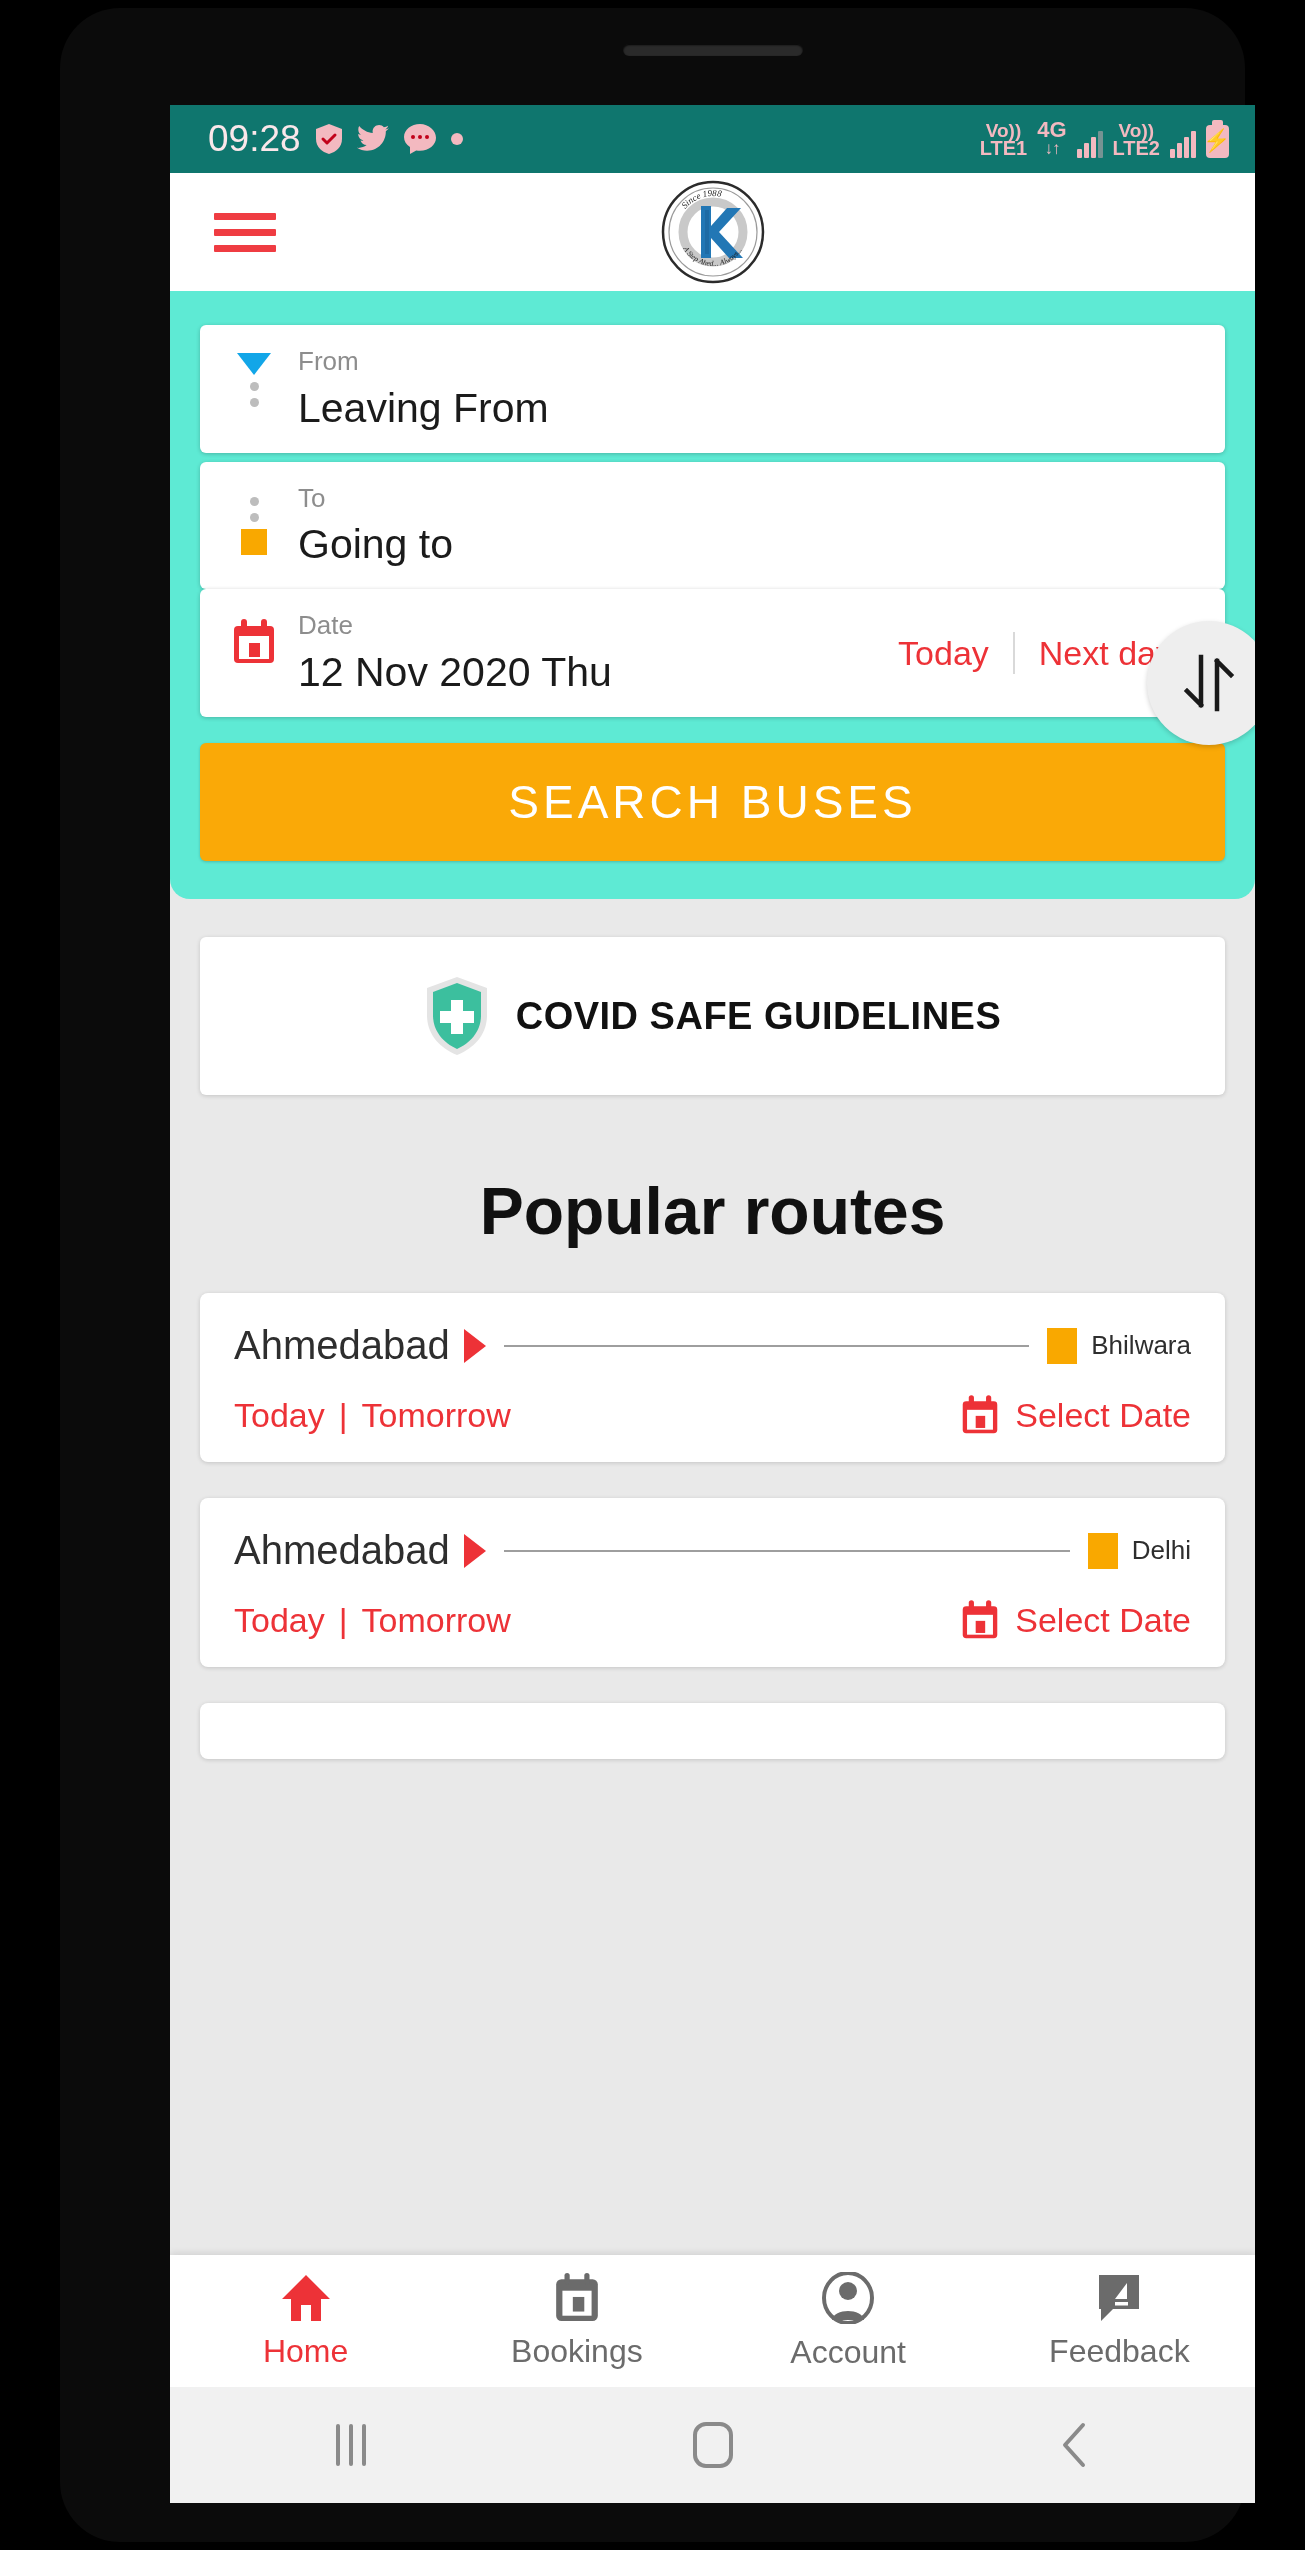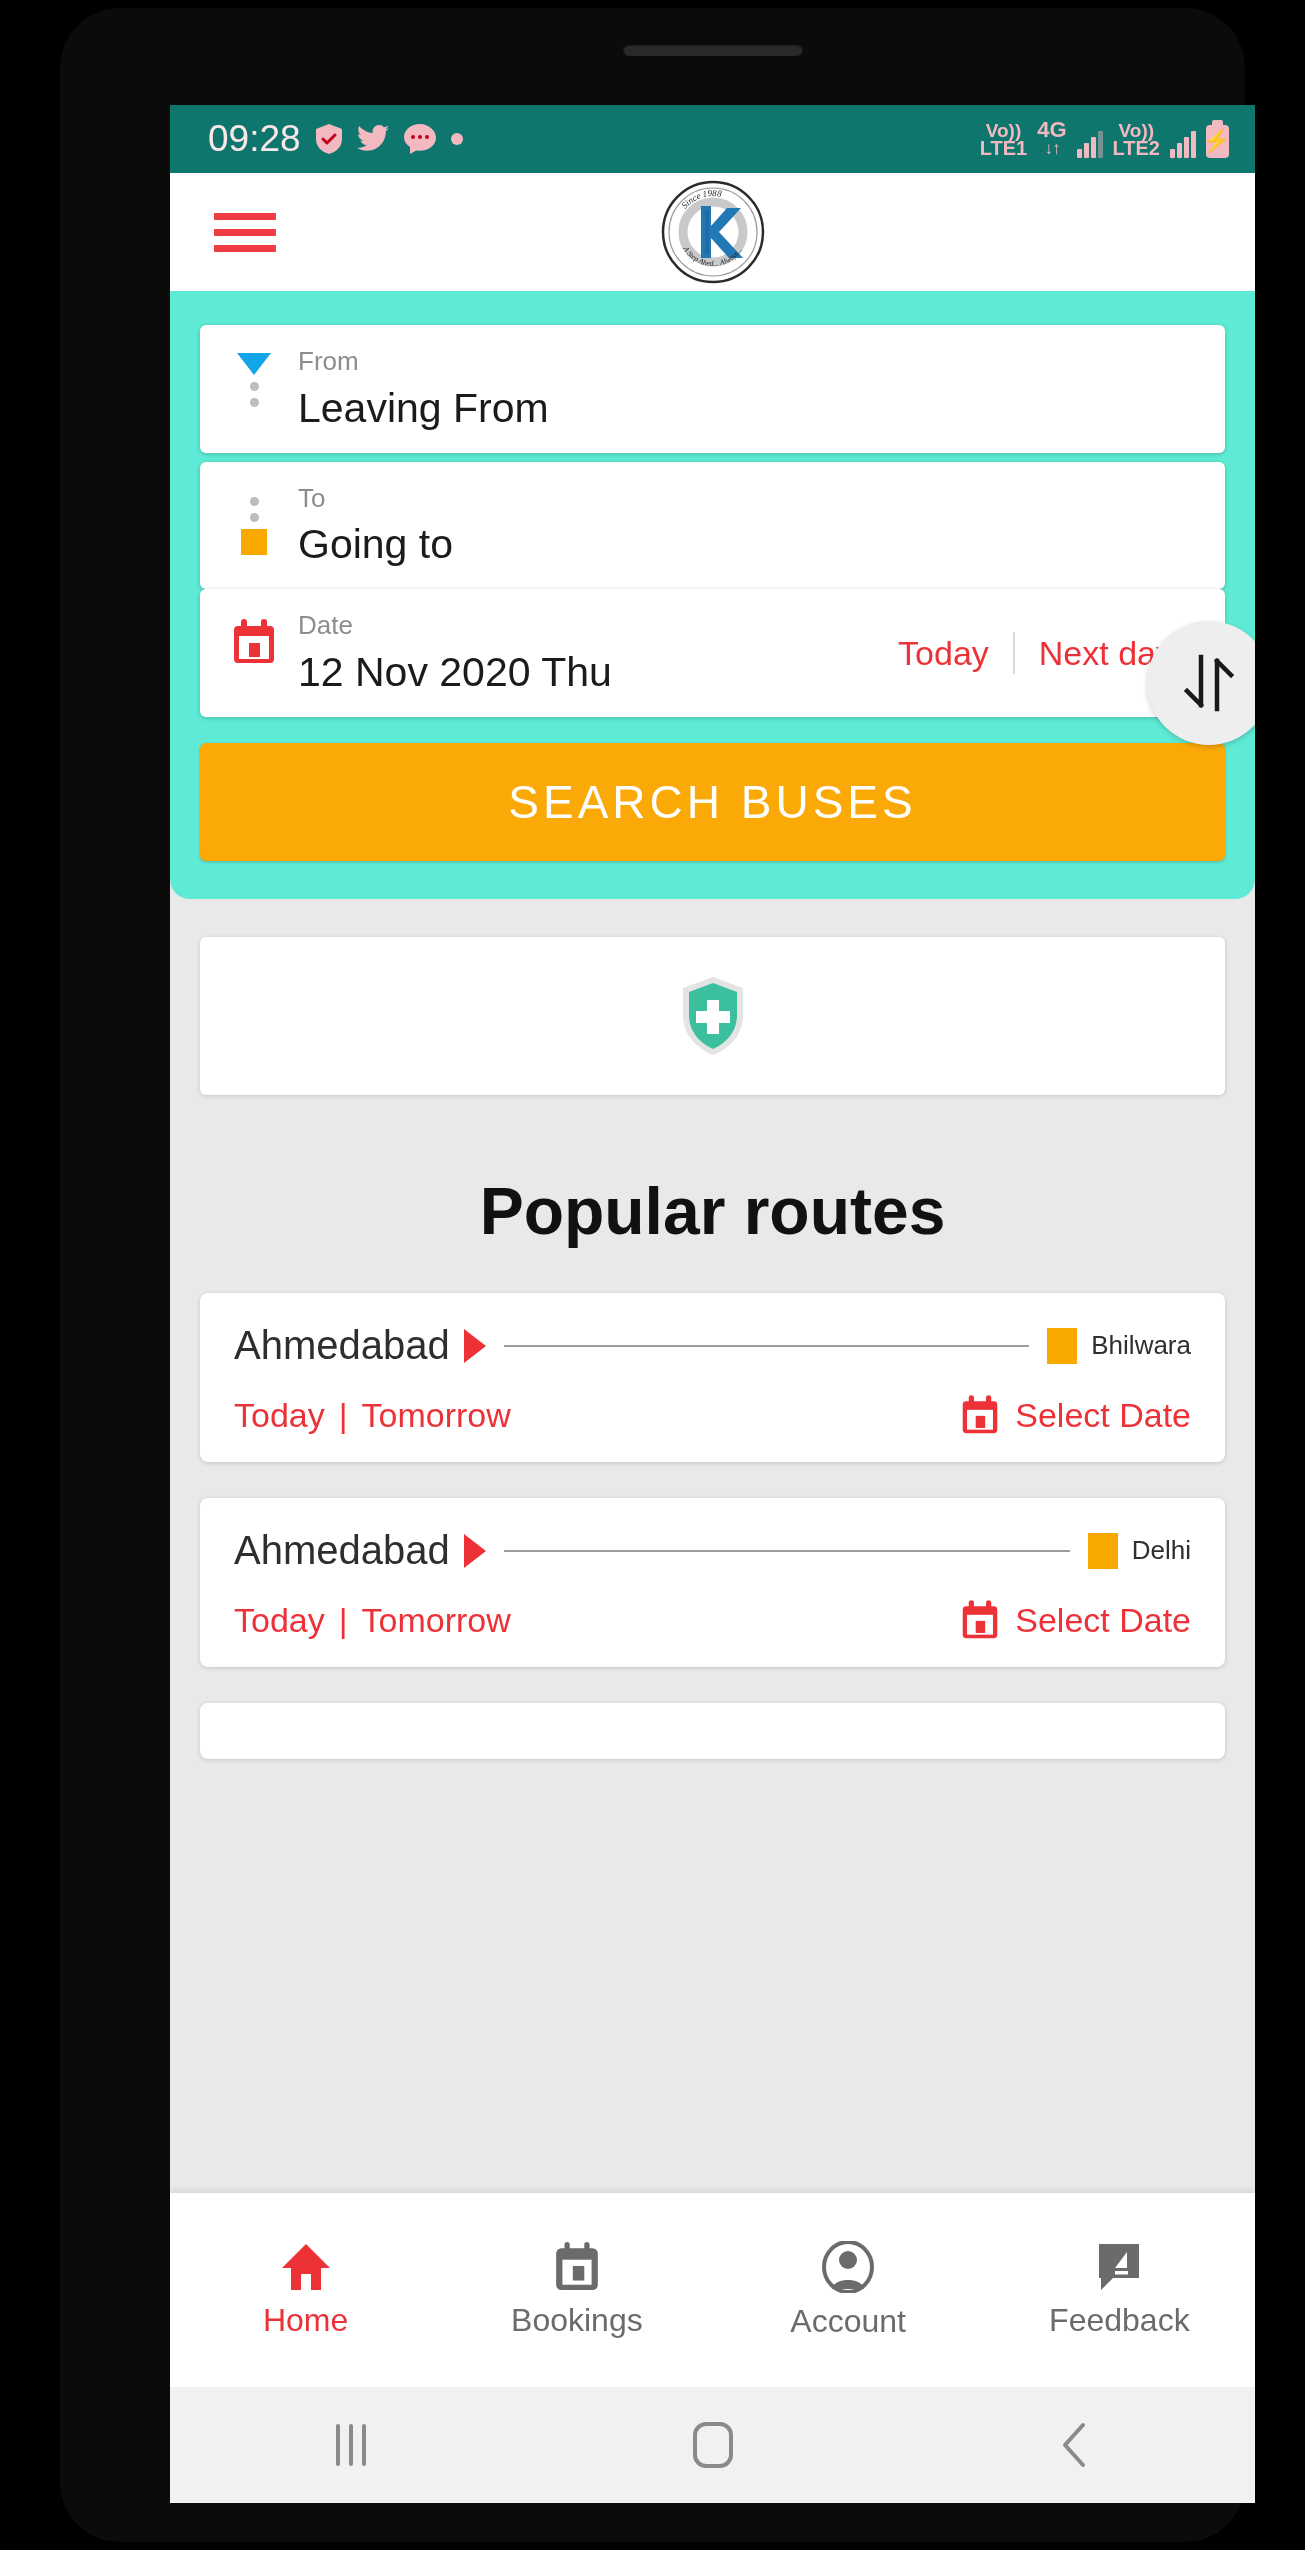--- a/index.html
+++ b/index.html
@@ -200,21 +200,21 @@
     display: flex; align-items: center; margin-top: 26px;
   }
   .rb-left { display: flex; align-items: center; color: #ed3237; font-size: 34px; }
   .rb-left .sep { margin: 0 14px; color: #ed3237; }
   .rb-right { margin-left: auto; display: flex; align-items: center; gap: 16px; }
   .rb-right .sel { color: #ed3237; font-size: 34px; }
 
   
   #bottom-nav {
     position: absolute; left: 0; bottom: 116px;
-    width: 100%; height: 194px;
+    width: 100%; height: 132px;
     background: #fff;
     box-shadow: 0 -2px 7px rgba(0,0,0,.10);
     display: flex; align-items: center;
   }
   .nav-item {
     flex: 1; display: flex; flex-direction: column;
     align-items: center; gap: 10px; cursor: pointer;
   }
   .nav-label { font-size: 32px; color: #6b6b6b; }
   .nav-item.active .nav-label { color: #ed3237; }
@@ -394,20 +394,21 @@
 
       <div id="content">
 
         <div id="covid-card">
           <svg width="66" height="82" viewBox="0 0 66 82">
             <path d="M33 2 L63 13 V40 C63 60 50 73 33 80 C16 73 3 60 3 40 V13 Z" fill="#e4e4e4"></path>
             <path d="M33 8 L57 17 V40 C57 57 46 68 33 74 C20 68 9 57 9 40 V17 Z" fill="#3cbf9e"></path>
             <rect x="27" y="25" width="12" height="34" fill="#fff"></rect>
             <rect x="16" y="36" width="34" height="12" fill="#fff"></rect>
           </svg>
+          <span class="label">COVID SAFE GUIDELINES</span>
         </div>
 
         <div id="popular-title">Popular routes</div>
 
         <div class="route-card">
           <div class="route-top">
             <span class="route-from">Ahmedabad</span>
             <span class="tri-right"></span>
             <span class="route-line"></span>
             <span class="route-sq"></span>

